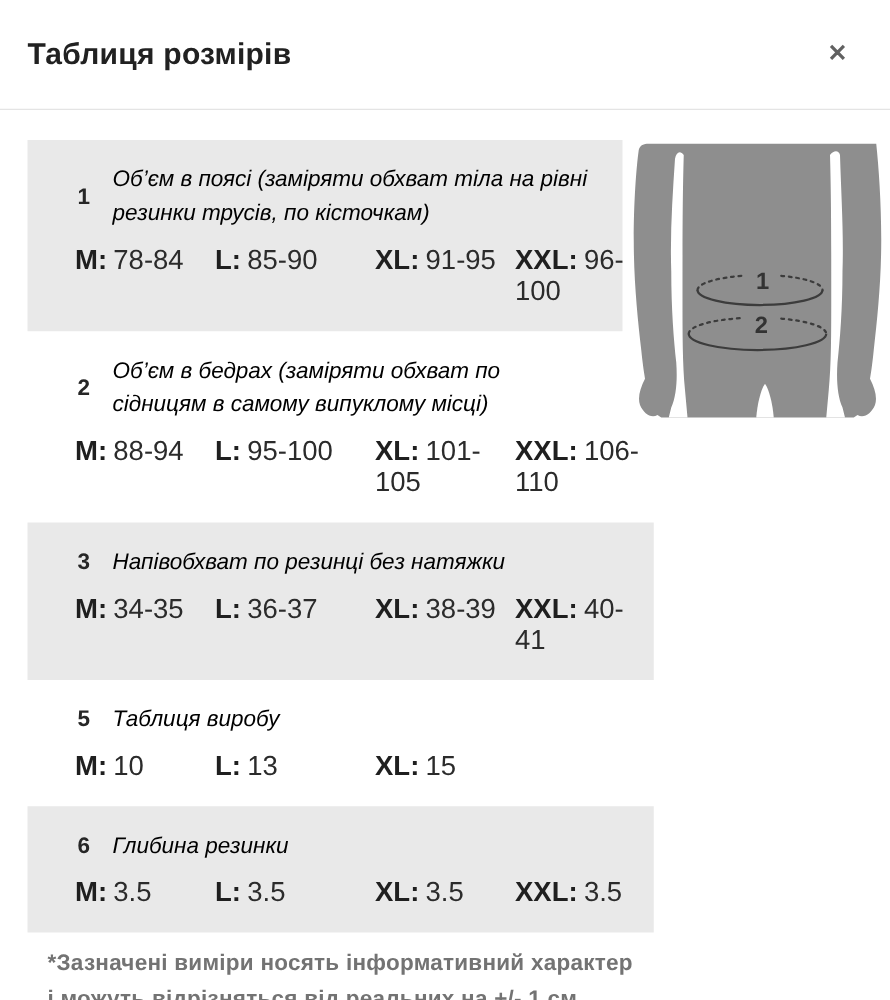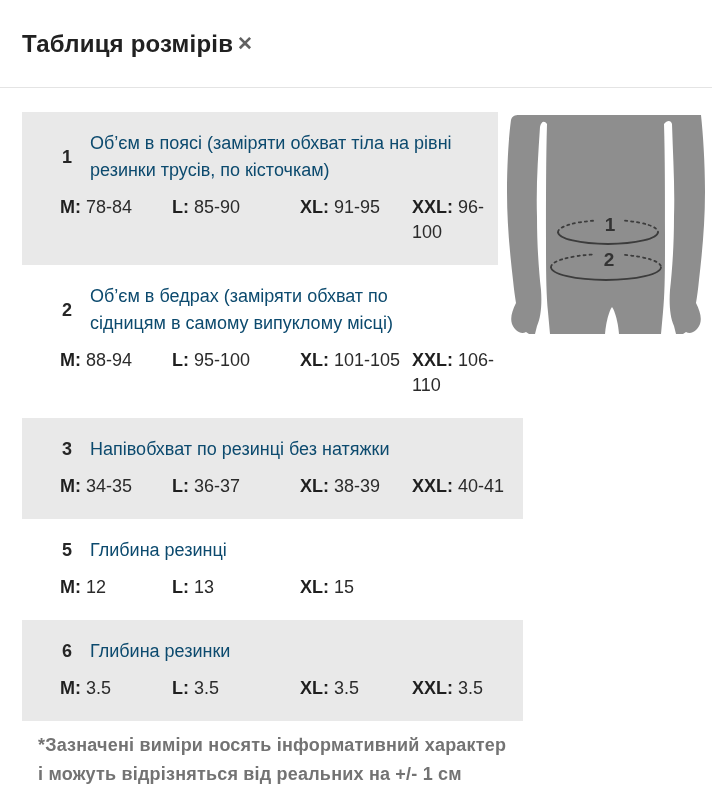--- a/index.html
+++ b/index.html
@@ -5,21 +5,21 @@
   html,body{margin:0;padding:0;background:#fff;}
   body{
     width:712px;height:800px;overflow:hidden;position:relative;
     font-family:"Liberation Sans","DejaVu Sans",sans-serif;
     color:#2b2b2b;
   }
   .modal{width:712px;height:800px;background:#fff;}
   
   .modal-header{
     height:88px;box-sizing:border-box;
-    display:flex;align-items:center;
+    display:flex;align-items:center;justify-content:space-between;
     padding:0 22px;border-bottom:1px solid #e4e4e4;
   }
   .modal-title{
     font-size:24px;font-weight:bold;color:#212121;letter-spacing:.2px;
   }
   .close-btn{
     border:none;background:none;cursor:pointer;padding:4px;
     font-size:19px;font-weight:bold;color:#616161;line-height:1;
     margin-right:8px;
   }
@@ -32,25 +32,25 @@
     box-sizing:border-box;
     padding:18px 10px 20px 38px;
   }
   .block.grey{background:#e9e9e9;}
   .block.full{width:501px;}
   .block .desc-row{display:flex;align-items:center;}
   .row-num{
     flex:0 0 28px;margin-left:2px;
     font-size:18px;font-weight:bold;color:#262626;
   }
-  .desc{font-size:18px;line-height:27px;color:#0c4a6e;}
+  .desc{font-size:18px;line-height:27px;color:#000000;font-style:italic;}
   .desc-line{white-space:nowrap;}
   .sizes{
     display:grid;grid-template-columns:112px 128px 112px 1fr;
-    margin-top:11px;font-size:18px;line-height:25px;
+    margin-top:11px;font-size:22px;line-height:25px;
   }
   .size-label{font-weight:bold;color:#1f1f1f;margin-right:5px;}
   .size-value{color:#2b2b2b;}
   .footnote{
     margin-top:10px;padding-left:16px;
     font-size:18px;line-height:29px;
     font-weight:bold;color:#737373;letter-spacing:.2px;
   }
   .figure svg text{
     font-family:"Liberation Sans","DejaVu Sans",sans-serif;
@@ -167,25 +167,25 @@
         <span class="size-cell"><span class="size-label">L:</span><span class="size-value">36-37</span></span>
         <span class="size-cell"><span class="size-label">XL:</span><span class="size-value">38-39</span></span>
         <span class="size-cell"><span class="size-label">XXL:</span><span class="size-value">40-41</span></span>
       </div>
     </div>
 
     <div class="block full">
       <div class="desc-row">
         <span class="row-num">5</span>
         <span class="desc">
-          <span class="desc-line">Глибина резинці</span>
+          <span class="desc-line">Таблиця виробу</span>
         </span>
       </div>
       <div class="sizes">
-        <span class="size-cell"><span class="size-label">M:</span><span class="size-value">12</span></span>
+        <span class="size-cell"><span class="size-label">M:</span><span class="size-value">10</span></span>
         <span class="size-cell"><span class="size-label">L:</span><span class="size-value">13</span></span>
         <span class="size-cell"><span class="size-label">XL:</span><span class="size-value">15</span></span>
       </div>
     </div>
 
     <div class="block grey full">
       <div class="desc-row">
         <span class="row-num">6</span>
         <span class="desc">
           <span class="desc-line">Глибина резинки</span>

